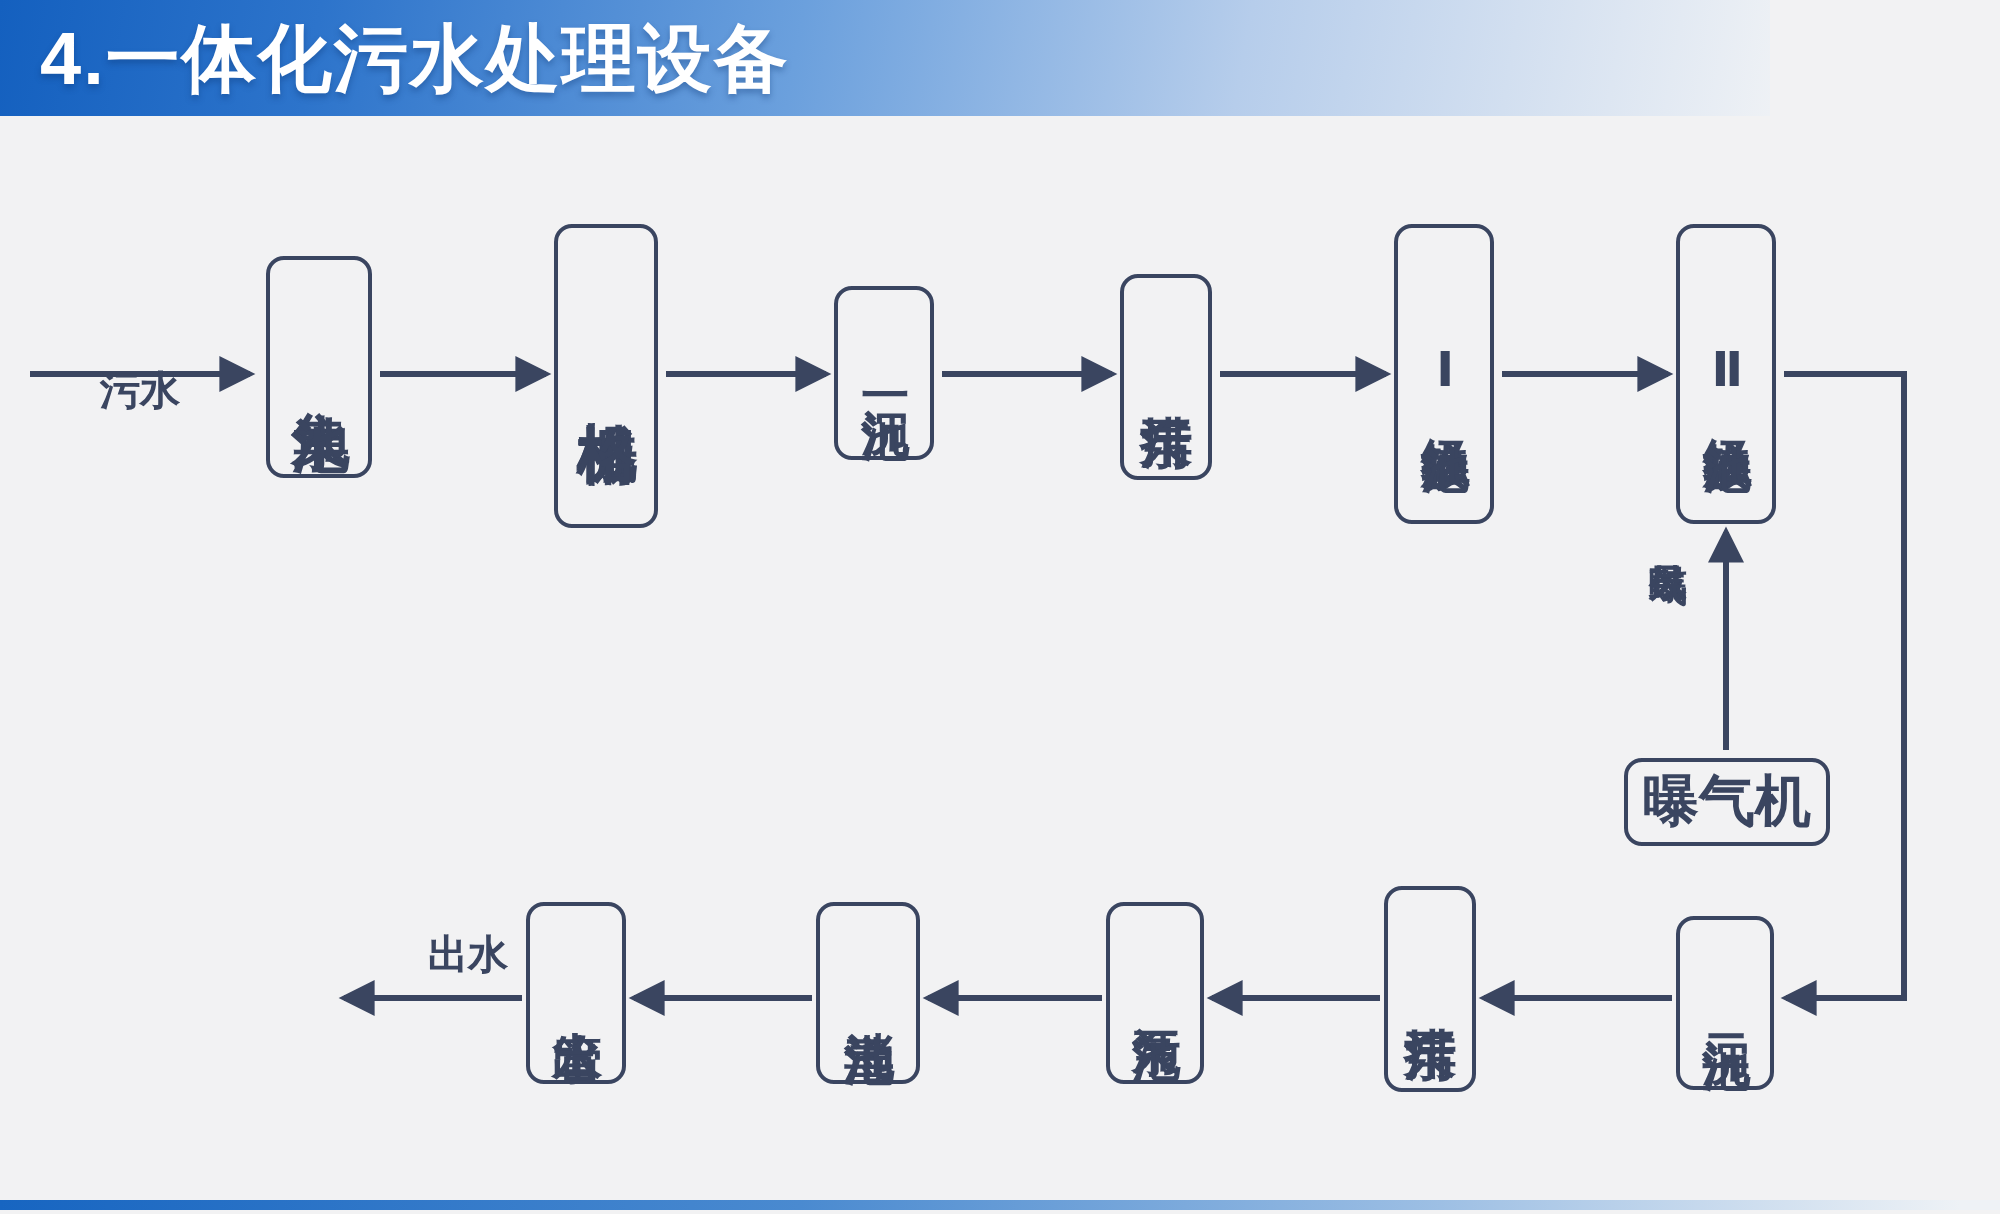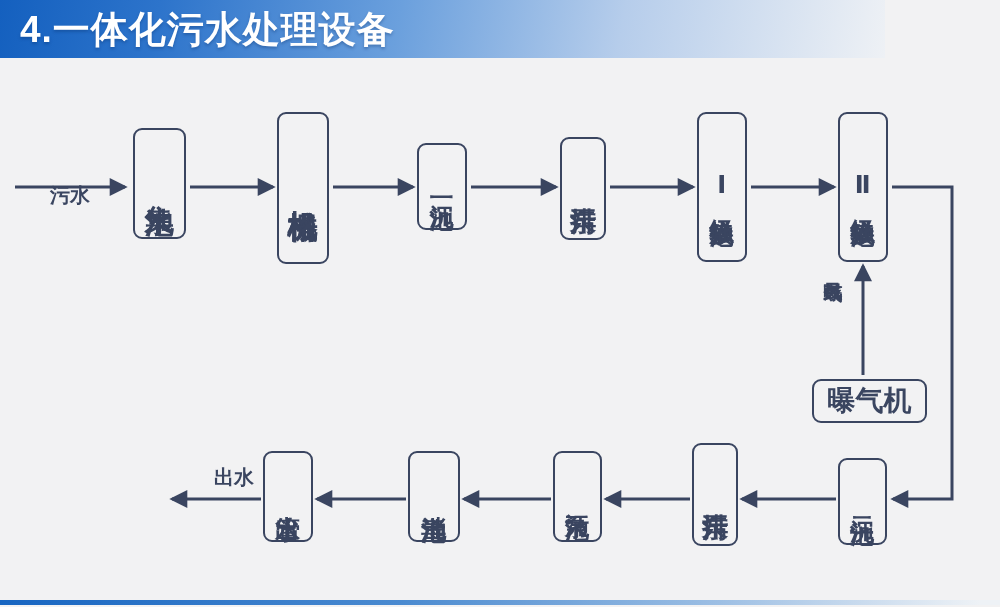--- a/index.html
+++ b/index.html
@@ -61,21 +61,21 @@
   }
 
   
   .n-collect   { left:133px; top:128px; width:53px;  height:111px; font-size:29px; }
   .n-screen    { left:277px; top:112px; width:52px;  height:152px; font-size:30px; }
   .n-prim-sed  { left:417px; top:143px; width:50px;  height:87px;  font-size:24px; }
   .n-pump1     { left:560px; top:137px; width:46px;  height:103px; font-size:26px; }
   .n-contact1  { left:697px; top:112px; width:50px;  height:150px; font-size:24px; }
   .n-contact2  { left:838px; top:112px; width:50px;  height:150px; font-size:24px; }
   
-  .n-aerator   { left:812px; top:379px; width:115px; height:44px;  font-size:28px; }
+  .n-aerator   { left:812px; top:379px; width:103px; height:44px;  font-size:28px; }
   .n-sec-sed   { left:838px; top:458px; width:49px;  height:87px;  font-size:24px; }
   .n-pump2     { left:692px; top:443px; width:46px;  height:103px; font-size:26px; }
   .n-sludge    { left:553px; top:451px; width:49px;  height:91px;  font-size:24px; }
   .n-disinfect { left:408px; top:451px; width:52px;  height:91px;  font-size:25px; }
   .n-outpipe   { left:263px; top:451px; width:50px;  height:91px;  font-size:25px; }
 
   .flow-label {
     position: absolute;
     color: #3a4560;
     font-weight: bold;

